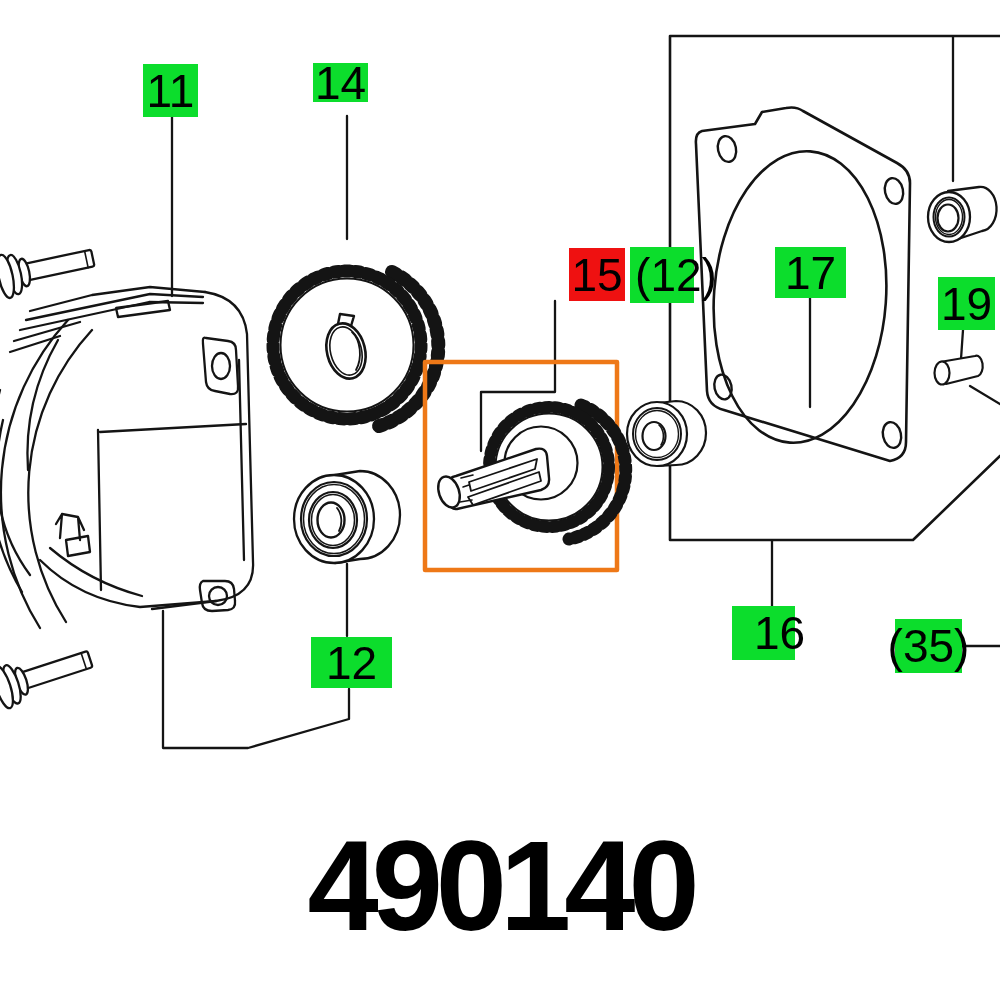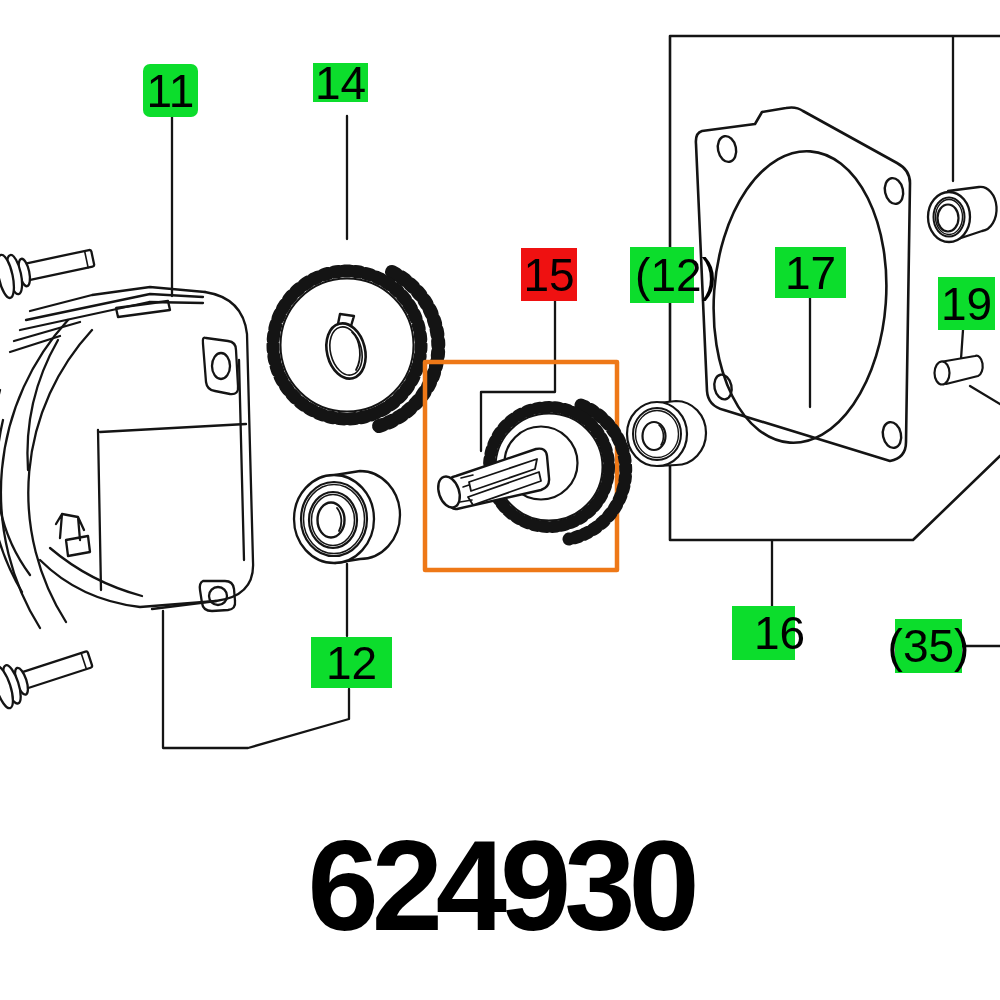--- a/index.html
+++ b/index.html
@@ -2,22 +2,22 @@
 <html><head>
 <meta charset="utf-8">
 <style>
   html,body{margin:0;padding:0;background:#ffffff;}
   .stage{position:relative;width:1000px;height:1000px;background:#ffffff;overflow:hidden;
          font-family:"Liberation Sans", sans-serif;color:#000;}
   .stage svg{position:absolute;left:0;top:0;}
   .lbl{position:absolute;box-sizing:border-box;display:flex;align-items:center;justify-content:center;
        font-size:46px;line-height:1;white-space:nowrap;overflow:visible;color:#000;}
   .green{background:#0cdd2c;}
-  .red{background:#ef1111;}
-  .l11 {left:143px;top:64px; width:55px;height:53px;border-radius:7px;}
+  .red{background:#ef1111;margin-left:48px;}
+  .l11 {left:143px;top:64px; width:55px;height:53px;}
   .l14 {left:313px;top:63px; width:55px;height:39px;}
   .l15 {left:521px;top:248px;width:56px;height:53px;}
   .l12p{left:630px;top:247px;width:64px;height:56px;padding-left:28px;}
   .l17 {left:775px;top:247px;width:71px;height:51px;}
   .l19 {left:938px;top:277px;width:57px;height:53px;}
   .l16 {left:732px;top:606px;width:63px;height:54px;padding-left:32px;}
   .l35p{left:895px;top:619px;width:67px;height:54px;align-items:center;}
   .l12 {left:311px;top:637px;width:81px;height:51px;}
   .partnum{position:absolute;left:0;right:0;top:822px;text-align:center;
            font-size:128px;font-weight:bold;letter-spacing:-7px;line-height:1;}
@@ -181,15 +181,15 @@
   <div class="lbl green l16">
       <span>16</span>
     </div>
   <div class="lbl green l35p">
       <span>(35)</span>
     </div>
   <div class="lbl green l12">
       <span>12</span>
     </div>
 
-  <div class="partnum">624930</div>
+  <div class="partnum">490140</div>
 
 </div>
 
 </body></html>

